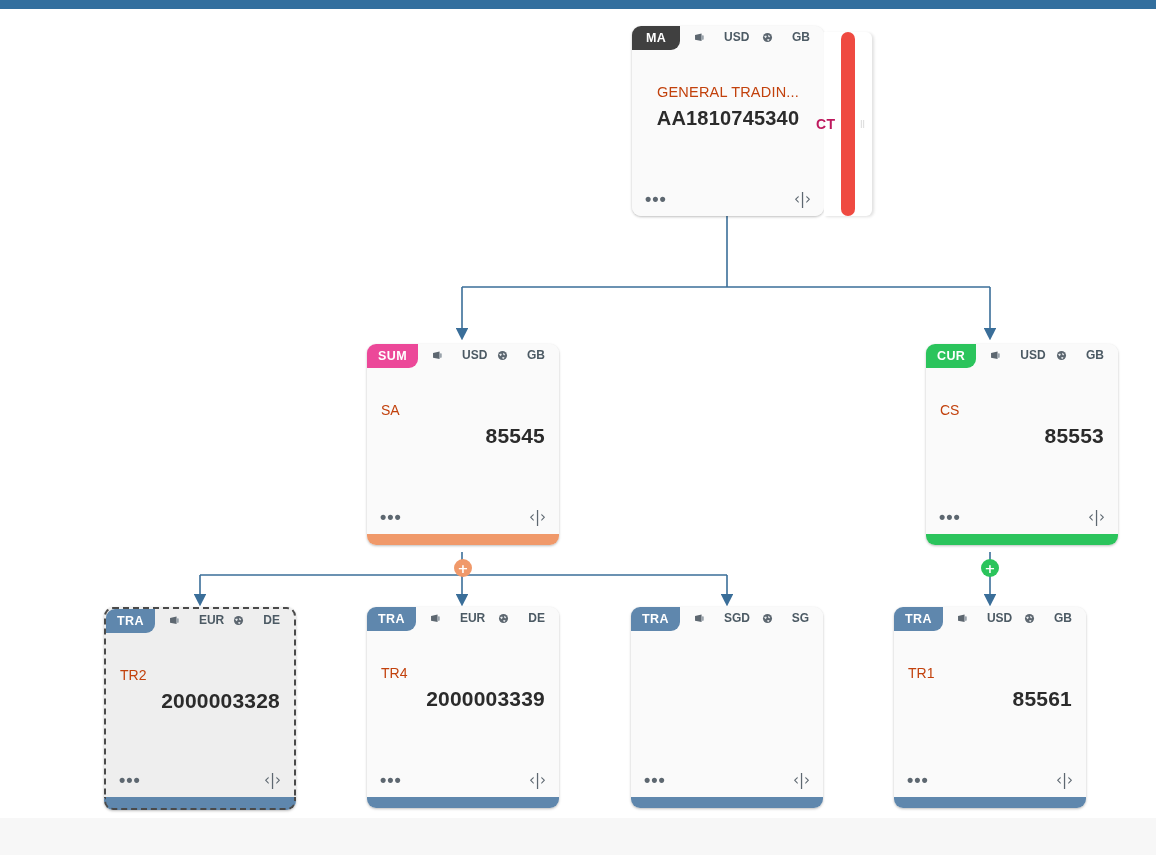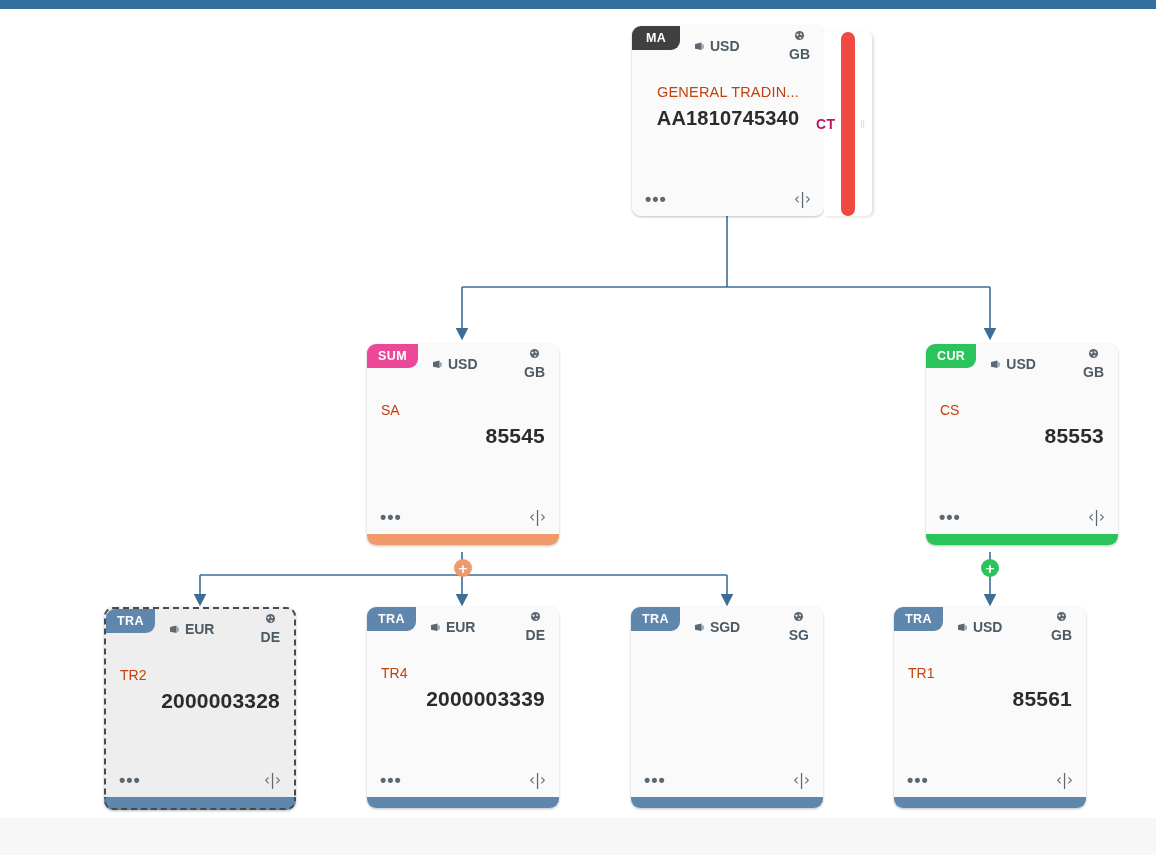--- a/index.html
+++ b/index.html
@@ -88,27 +88,27 @@
   .meta {
     flex: 1;
     display: flex;
     align-items: center;
     padding: 4px 10px 0 10px;
     gap: 6px;
   }
   .meta-item {
     display: flex;
     align-items: center;
-    gap: 5px;
-    font-size: 14px;
+    gap: 19px;
+    font-size: 12px;
     font-weight: bold;
     color: #4c5a64;
   }
   .meta-item.ccy { margin-left: 4px; }
-  .meta-item.ctry { margin-left: auto; margin-right: 4px; flex-direction: column; }
+  .meta-item.ctry { margin-left: auto; margin-right: 4px; }
   .mini-icon { width: 11px; height: 11px; display: block; }
 
   .node-body {
     padding: 28px 14px 0 14px;
   }
   .node-label {
     font-size: 14px;
     font-weight: normal;
     color: #c2410c;
     line-height: 1.15;

